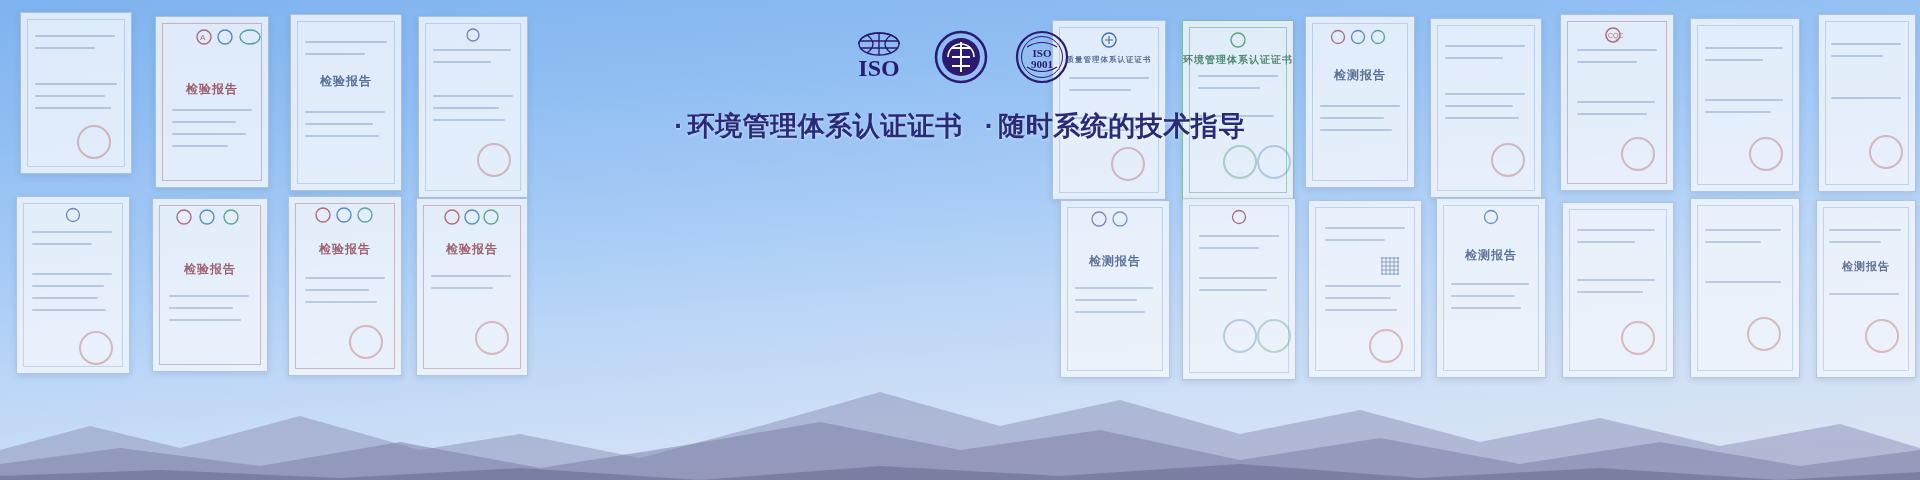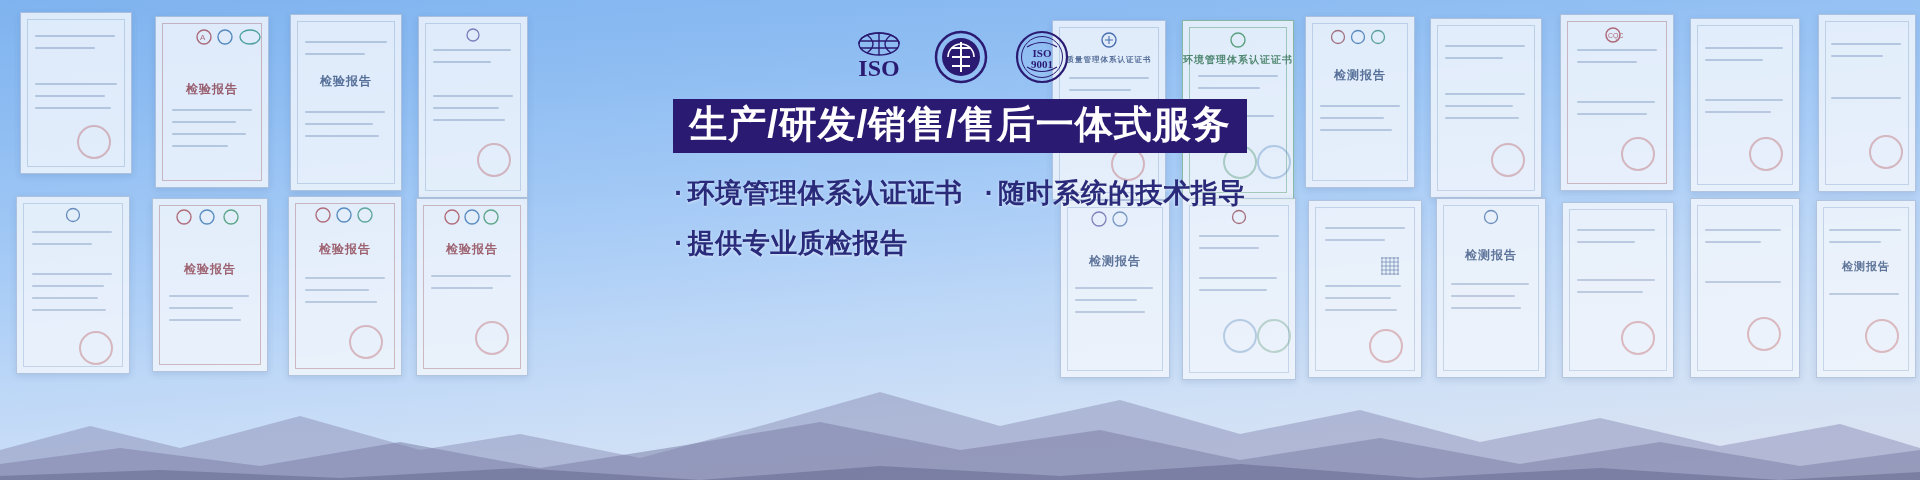--- a/index.html
+++ b/index.html
@@ -414,22 +414,20 @@
           <path d="M13 17 q15 -9 30 0" fill="none" stroke="#2a1a72" stroke-width="1.2"></path>
           <path d="M13 37 q15 9 30 0" fill="none" stroke="#2a1a72" stroke-width="1.2"></path>
           <text x="28" y="27" text-anchor="middle" font-family="'Liberation Serif',serif" font-size="11" font-weight="bold" fill="#2a1a72">ISO</text>
           <text x="28" y="38" text-anchor="middle" font-family="'Liberation Serif',serif" font-size="11" font-weight="bold" fill="#2a1a72">9001</text>
         </svg>
       </span>
 
     </div>
 
 
-    <div class="subtitle-bar">生产/研发/销售/售后一体式服务</div>
 
     <div class="features">
       <div class="feature"><span class="dot">·</span><span>环境管理体系认证证书</span></div>
       <div class="feature"><span class="dot">·</span><span>随时系统的技术指导</span></div>
-      <div class="feature"><span class="dot">·</span><span>提供专业质检报告</span></div>
     </div>
 
   </div>
 </div>
 
 </body></html>

